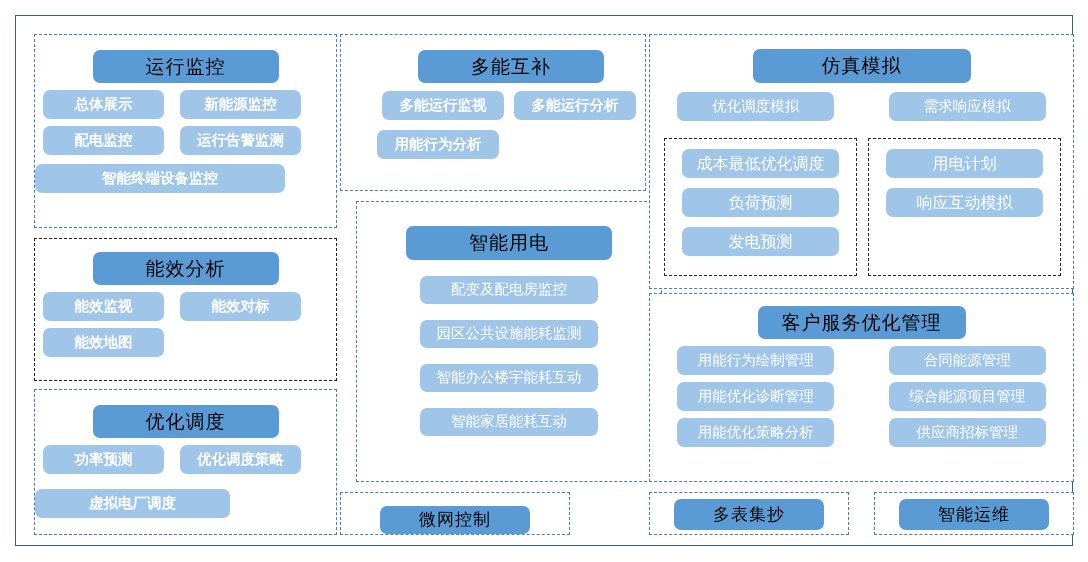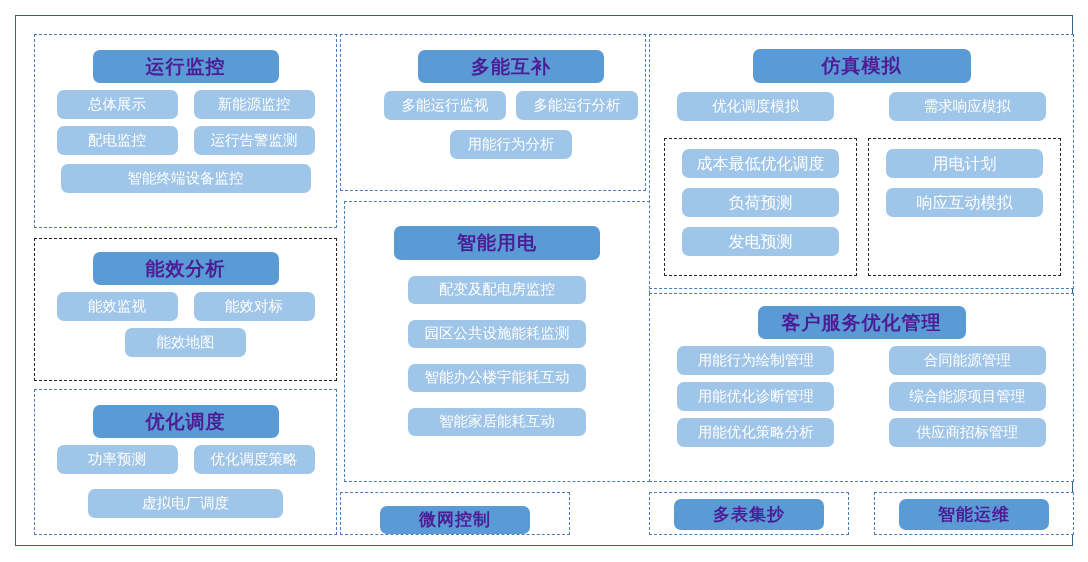--- a/index.html
+++ b/index.html
@@ -39,22 +39,22 @@
     border: 1.3px dashed #4a7db5;
     display: flex;
     flex-direction: column;
     align-items: center;
   }
   .group.dark-dash { border: 1.4px dashed #20201f; }
 
   
   .header {
     background: #5b9bd5;
-    color: #4c1d95;
-    font-weight: bold;
+    color: #000000;
+    font-weight: normal;
     border-radius: 7px;
     text-align: left;
     line-height: 1.15;
     display: flex;
     align-items: center;
     justify-content: center;
     letter-spacing: 1px;
     white-space: nowrap;
   }
 
@@ -66,39 +66,39 @@
     display: flex;
     align-items: center;
     justify-content: center;
     text-align: center;
     white-space: nowrap;
     line-height: 1.1;
   }
 
   .row {
     display: flex;
-    justify-content: center;
     width: 100%;
+    font-weight: bold;
   }
 
   
   #grp-yunxing { left: 18px;  top: 18px;  width: 303px; height: 194px; }
   #grp-nengxiao{ left: 18px;  top: 222px; width: 303px; height: 143px; }
   #grp-youhua  { left: 18px;  top: 373px; width: 303px; height: 146px; }
 
   #grp-yunxing  .header { width: 186px; height: 33px; font-size: 19px; margin-top: 15px; }
   #grp-nengxiao .header { width: 186px; height: 33px; font-size: 19px; margin-top: 13px; }
   #grp-youhua   .header { width: 186px; height: 33px; font-size: 19px; margin-top: 15px; }
 
   .lchip { width: 121px; height: 29px; font-size: 14.5px; margin: 7px 8px 0 8px; }
   .lchip-wide { width: 250px; height: 29px; font-size: 14.5px; margin-top: 9px; }
 
   
   #grp-duoneng  { left: 0px; top: 18px;  width: 306px; height: 157px; padding-left: 36px; }
-  #grp-zhineng  { left: 4px; top: 185px; width: 306px; height: 281px; }
+  #grp-zhineng  { left: 16px; top: 185px; width: 306px; height: 281px; }
   #grp-weiwang  { left: 0px; top: 476px; width: 230px; height: 43px; }
 
   #grp-duoneng .header { width: 186px; height: 33px; font-size: 19px; margin-top: 15px; }
   #grp-zhineng .header { width: 206px; height: 34px; font-size: 19px; margin-top: 24px; }
 
   .mchip { width: 122px; height: 29px; font-size: 14.5px; margin: 8px 5px 0 5px; }
   .mchip-mid { width: 122px; height: 29px; font-size: 14.5px; margin-top: 10px; }
   .zchip { width: 178px; height: 28px; font-size: 14.5px; margin-top: 16px; }
 
   #grp-weiwang .header { width: 150px; height: 31px; font-size: 17px; margin-top: 13px; }

